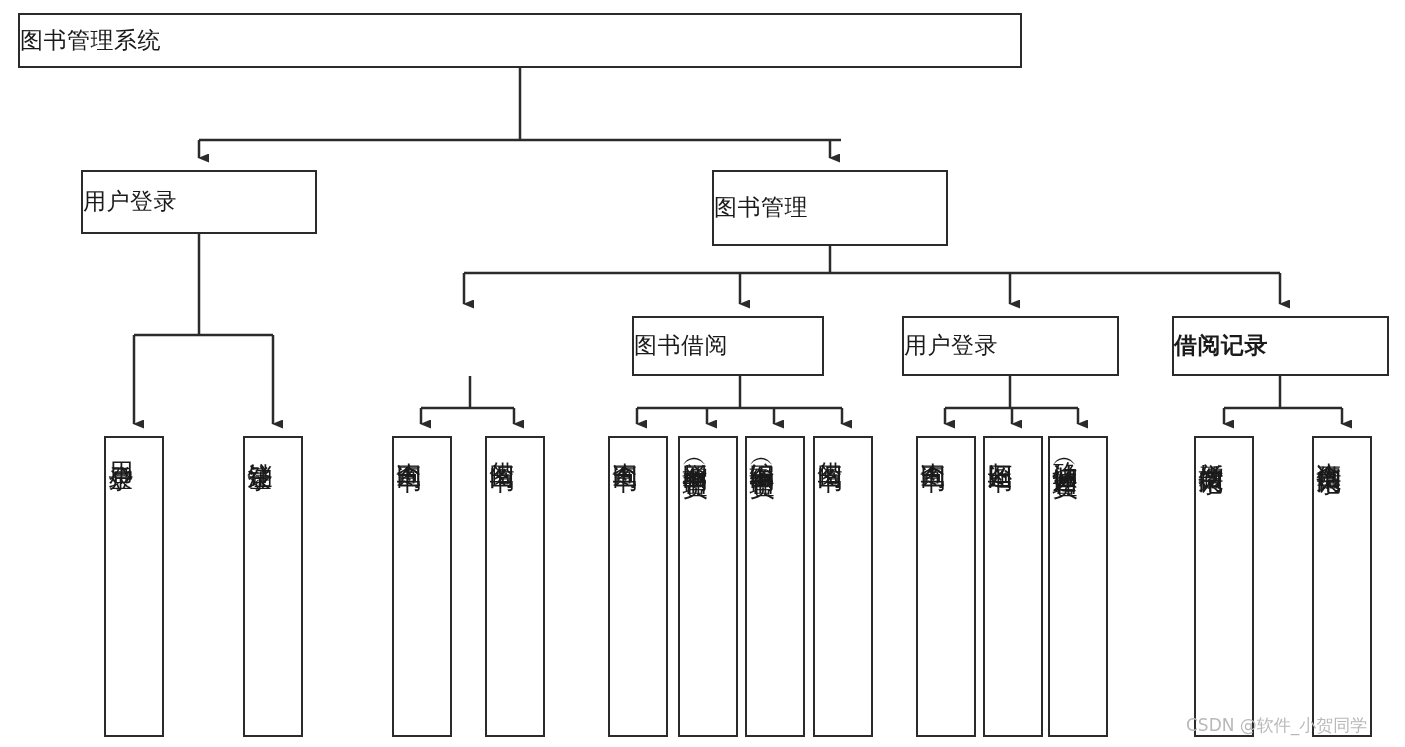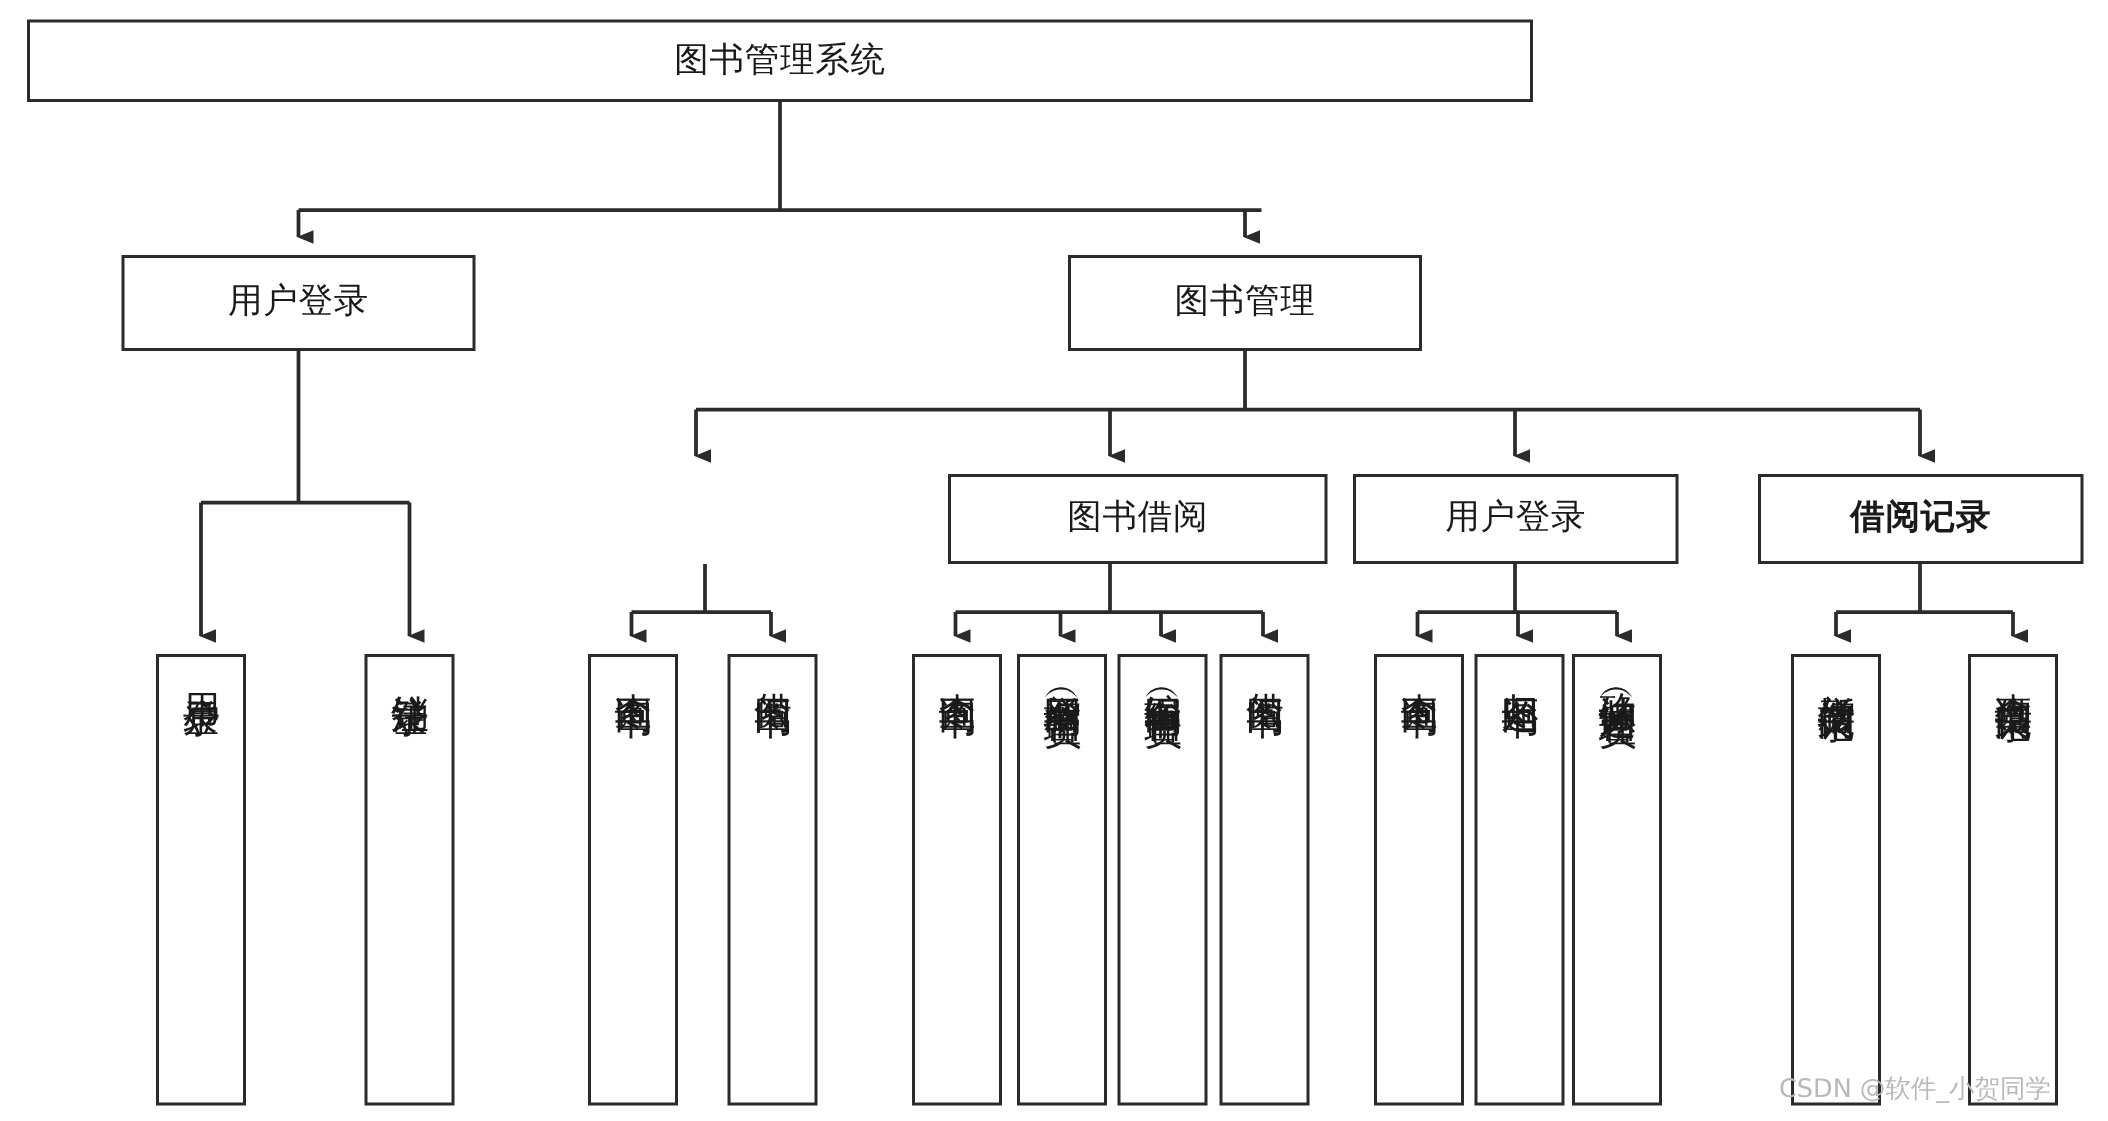--- a/index.html
+++ b/index.html
@@ -26,21 +26,21 @@
     width: 1405px;
     height: 747px;
   }
   .node-box {
     position: absolute;
     box-sizing: border-box;
     border: 2.5px solid #2b2b2b;
     background: #ffffff;
     display: flex;
     align-items: center;
-    justify-content: center;
+    justify-content: flex-start;
     color: #1a1a1a;
   }
   .node-label {
     display: block;
     text-align: center;
     line-height: 1.18;
     color: #1a1a1a;
   }
   .node-h .node-label {
     font-size: 23px;
@@ -122,25 +122,25 @@
     </g>
   </svg>
 
   <div class="node-box node-h" style="left: 18px; top: 13px; width: 1004px; height: 55px;">
     <span class="node-label">图书管理系统</span>
   </div>
 
   <div class="node-box node-h" style="left: 81px; top: 170px; width: 236px; height: 64px;">
     <span class="node-label">用户登录</span>
   </div>
-  <div class="node-box node-h" style="left: 712px; top: 170px; width: 236px; height: 64px;">
+  <div class="node-box node-h" style="left: 712px; top: 170px; width: 236px; height: 76px;">
     <span class="node-label">图书管理</span>
   </div>
 
-  <div class="node-box node-h" style="left: 632px; top: 316px; width: 253px; height: 60px;">
+  <div class="node-box node-h" style="left: 632px; top: 316px; width: 192px; height: 60px;">
     <span class="node-label">图书借阅</span>
   </div>
   <div class="node-box node-h" style="left: 902px; top: 316px; width: 217px; height: 60px;">
     <span class="node-label">用户登录</span>
   </div>
   <div class="node-box node-h" style="left: 1172px; top: 316px; width: 217px; height: 60px; font-weight: bold;">
     <span class="node-label">借阅记录</span>
   </div>
 
   <div class="node-box node-v" style="left: 104px; top: 436px; width: 60px; height: 301px;">

